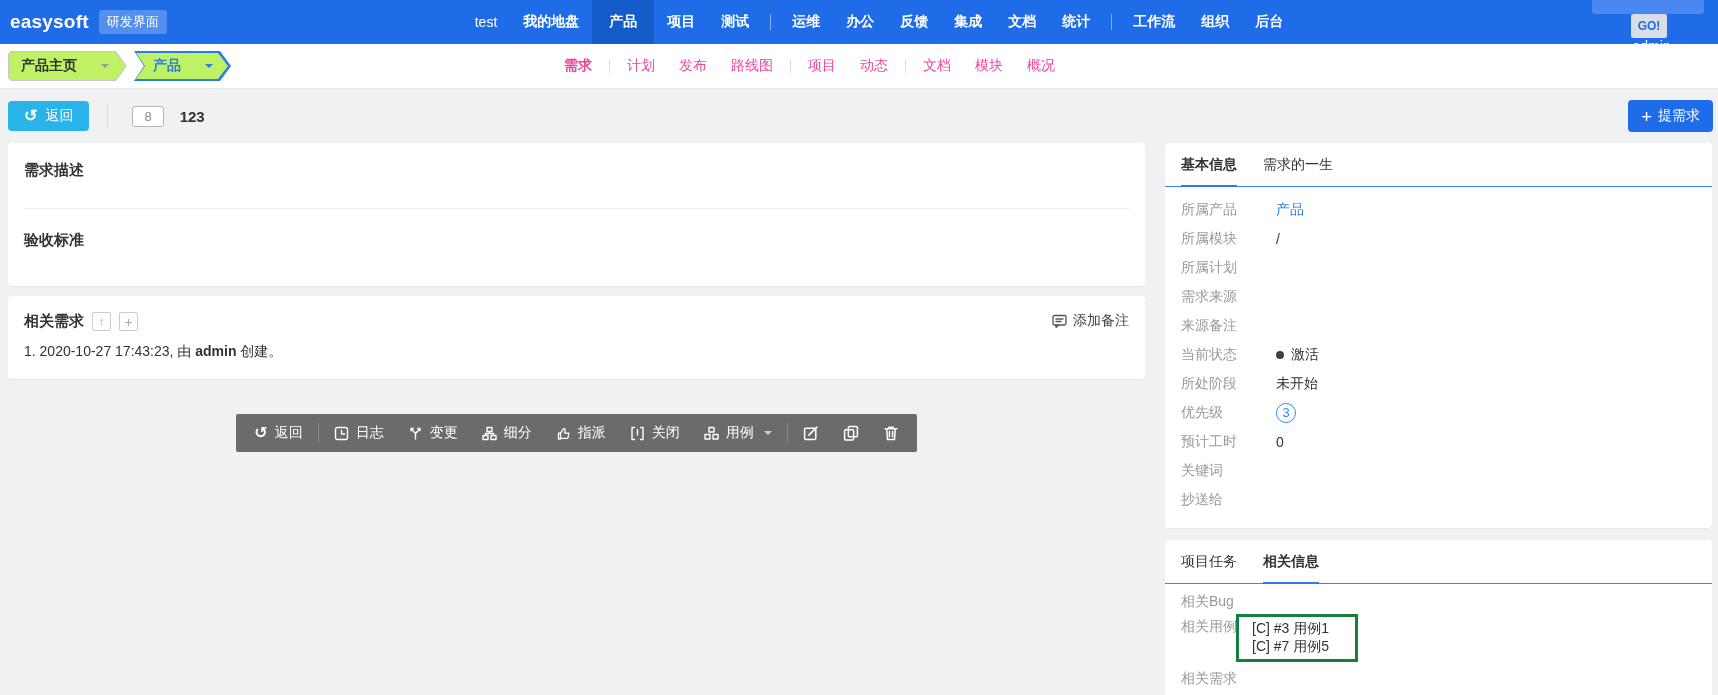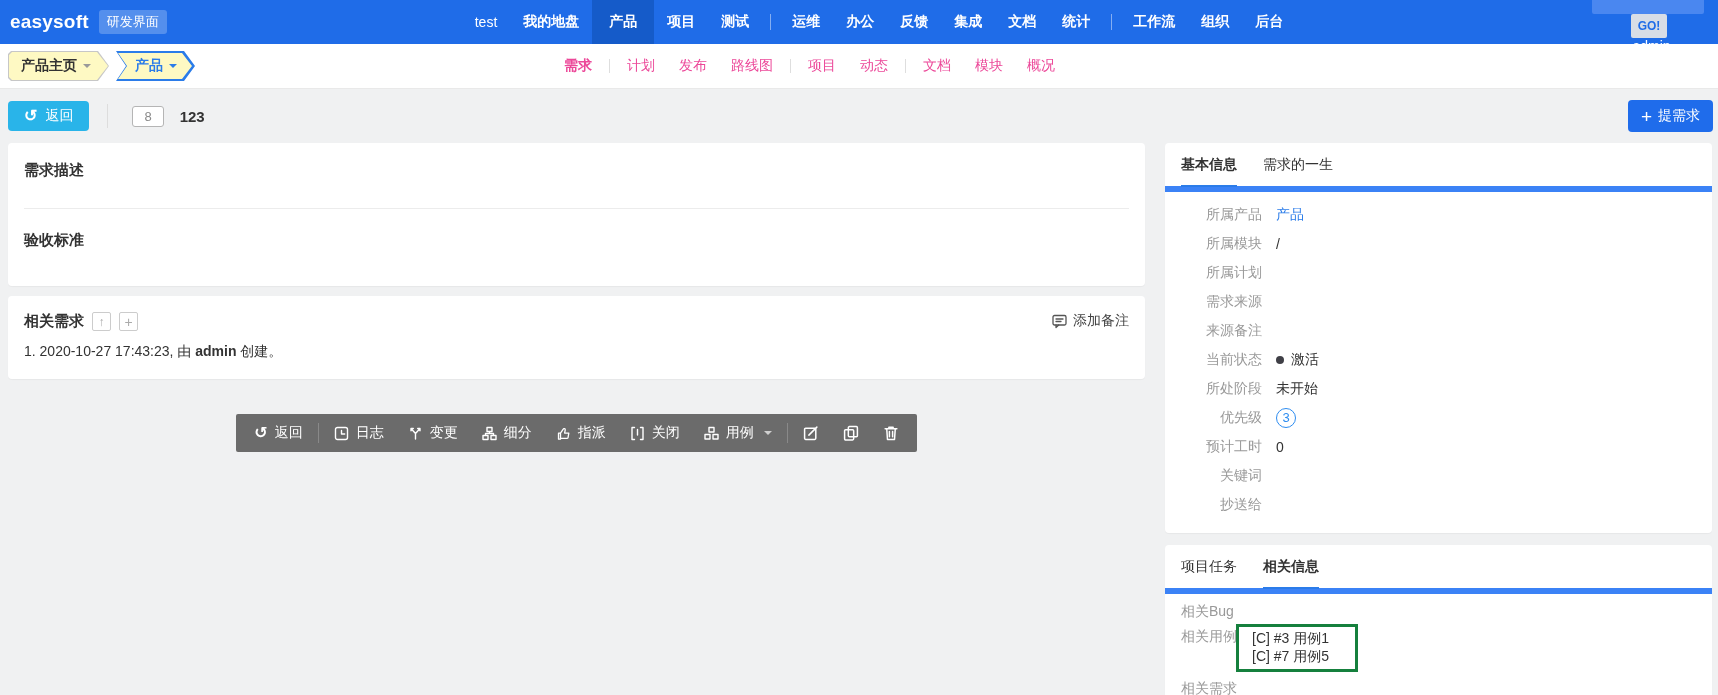--- a/index.html
+++ b/index.html
@@ -29,21 +29,21 @@
             border:none; border-radius:2px; padding:0 7px; margin-left:2px; cursor:pointer; }
   .user { margin-left:20px; display:flex; align-items:center; gap:5px; cursor:pointer; }
   .caret-down { width:0; height:0; border:4px solid transparent; border-top-color:#bcd2fa;
                 margin-top:4px; }
 
   
   .subnav { height:45px; background:#fff; display:flex; align-items:center; padding:0 8px;
             border-bottom:1px solid #e9e9e9; position:relative; }
   .breadcrumb { display:flex; align-items:center; gap:7px; }
   .crumb { padding:1px; cursor:pointer; }
-  .crumb .inner { background:#fef9c3; display:flex; align-items:center; gap:6px;
+  .crumb .inner { background:#bef264; display:flex; align-items:center; gap:24px;
                   padding:5px 17px 5px 12px; font-weight:bold; white-space:nowrap; }
   .crumb1 { background:#c7c7c7;
     clip-path:polygon(3px 0,calc(100% - 11px) 0,100% 50%,calc(100% - 11px) 100%,3px 100%,0 calc(100% - 3px),0 3px); }
   .crumb1 .inner { color:#333;
     clip-path:polygon(3px 0,calc(100% - 11px) 0,100% 50%,calc(100% - 11px) 100%,3px 100%,0 calc(100% - 3px),0 3px); }
   .crumb1 .caret-down { border-top-color:#9a9a9a; }
   .crumb2 { background:#2b7ce9;
     clip-path:polygon(0 0,calc(100% - 11px) 0,100% 50%,calc(100% - 11px) 100%,0 100%,10px 50%); }
   .crumb2 .inner { color:#2b7ce9; padding-left:18px;
     clip-path:polygon(1px 1px,calc(100% - 12px) 1px,calc(100% - 2px) 50%,calc(100% - 12px) calc(100% - 1px),1px calc(100% - 1px),10px 50%); }
@@ -91,27 +91,27 @@
   .toolbar { margin:35px auto 0; width:max-content; background:#6b6b6b; border-radius:2px;
              height:38px; display:flex; align-items:center; padding:0 6px; color:#fff; }
   .tb-btn { display:flex; align-items:center; gap:7px; padding:0 12px; height:100%;
             font-size:14px; cursor:pointer; white-space:nowrap; }
   .tb-div { width:1px; height:20px; background:#898989; margin:0 3px; }
   .tb-caret { width:0; height:0; border:4px solid transparent; border-top-color:#cfcfcf;
               margin:4px 0 0 3px; }
   .tb-btn svg, .add-note svg { display:block; }
 
   
-  .side-tabs { display:flex; gap:26px; padding:13px 16px 0; border-bottom:6px solid #3b82f6; }
+  .side-tabs { display:flex; gap:26px; padding:13px 16px 0; border-bottom:1px solid #3b82f6; }
   .side-tab { padding-bottom:11px; color:#333; border-bottom:2px solid transparent;
               margin-bottom:-1px; cursor:pointer; white-space:nowrap; }
   .side-tab.active { font-weight:bold; border-bottom-color:#2b7ce9; }
   .fields { padding:8px 16px 14px; }
   .field-row { display:flex; align-items:center; height:29px; }
-  .f-label { width:81px; text-align:right; color:#999; flex:none; white-space:nowrap; }
+  .f-label { width:81px; color:#999; flex:none; white-space:nowrap; }
   .f-value { margin-left:14px; display:flex; align-items:center; gap:7px; color:#333; }
   .link-value { color:#2b7ce9; cursor:pointer; }
   .status-dot { width:8px; height:8px; border-radius:50%; background:#3f3f46; }
   .prio-badge { width:20px; height:20px; border-radius:50%; border:1px solid #2d8cf0;
                 color:#2d8cf0; display:flex; align-items:center; justify-content:center;
                 font-size:13px; }
 
   .side-card-2 { margin-top:12px; padding-bottom:14px; }
   .rel-rows { padding:8px 16px 0; }
   .rel-row { display:flex; align-items:flex-start; margin-bottom:7px; line-height:18px; }

